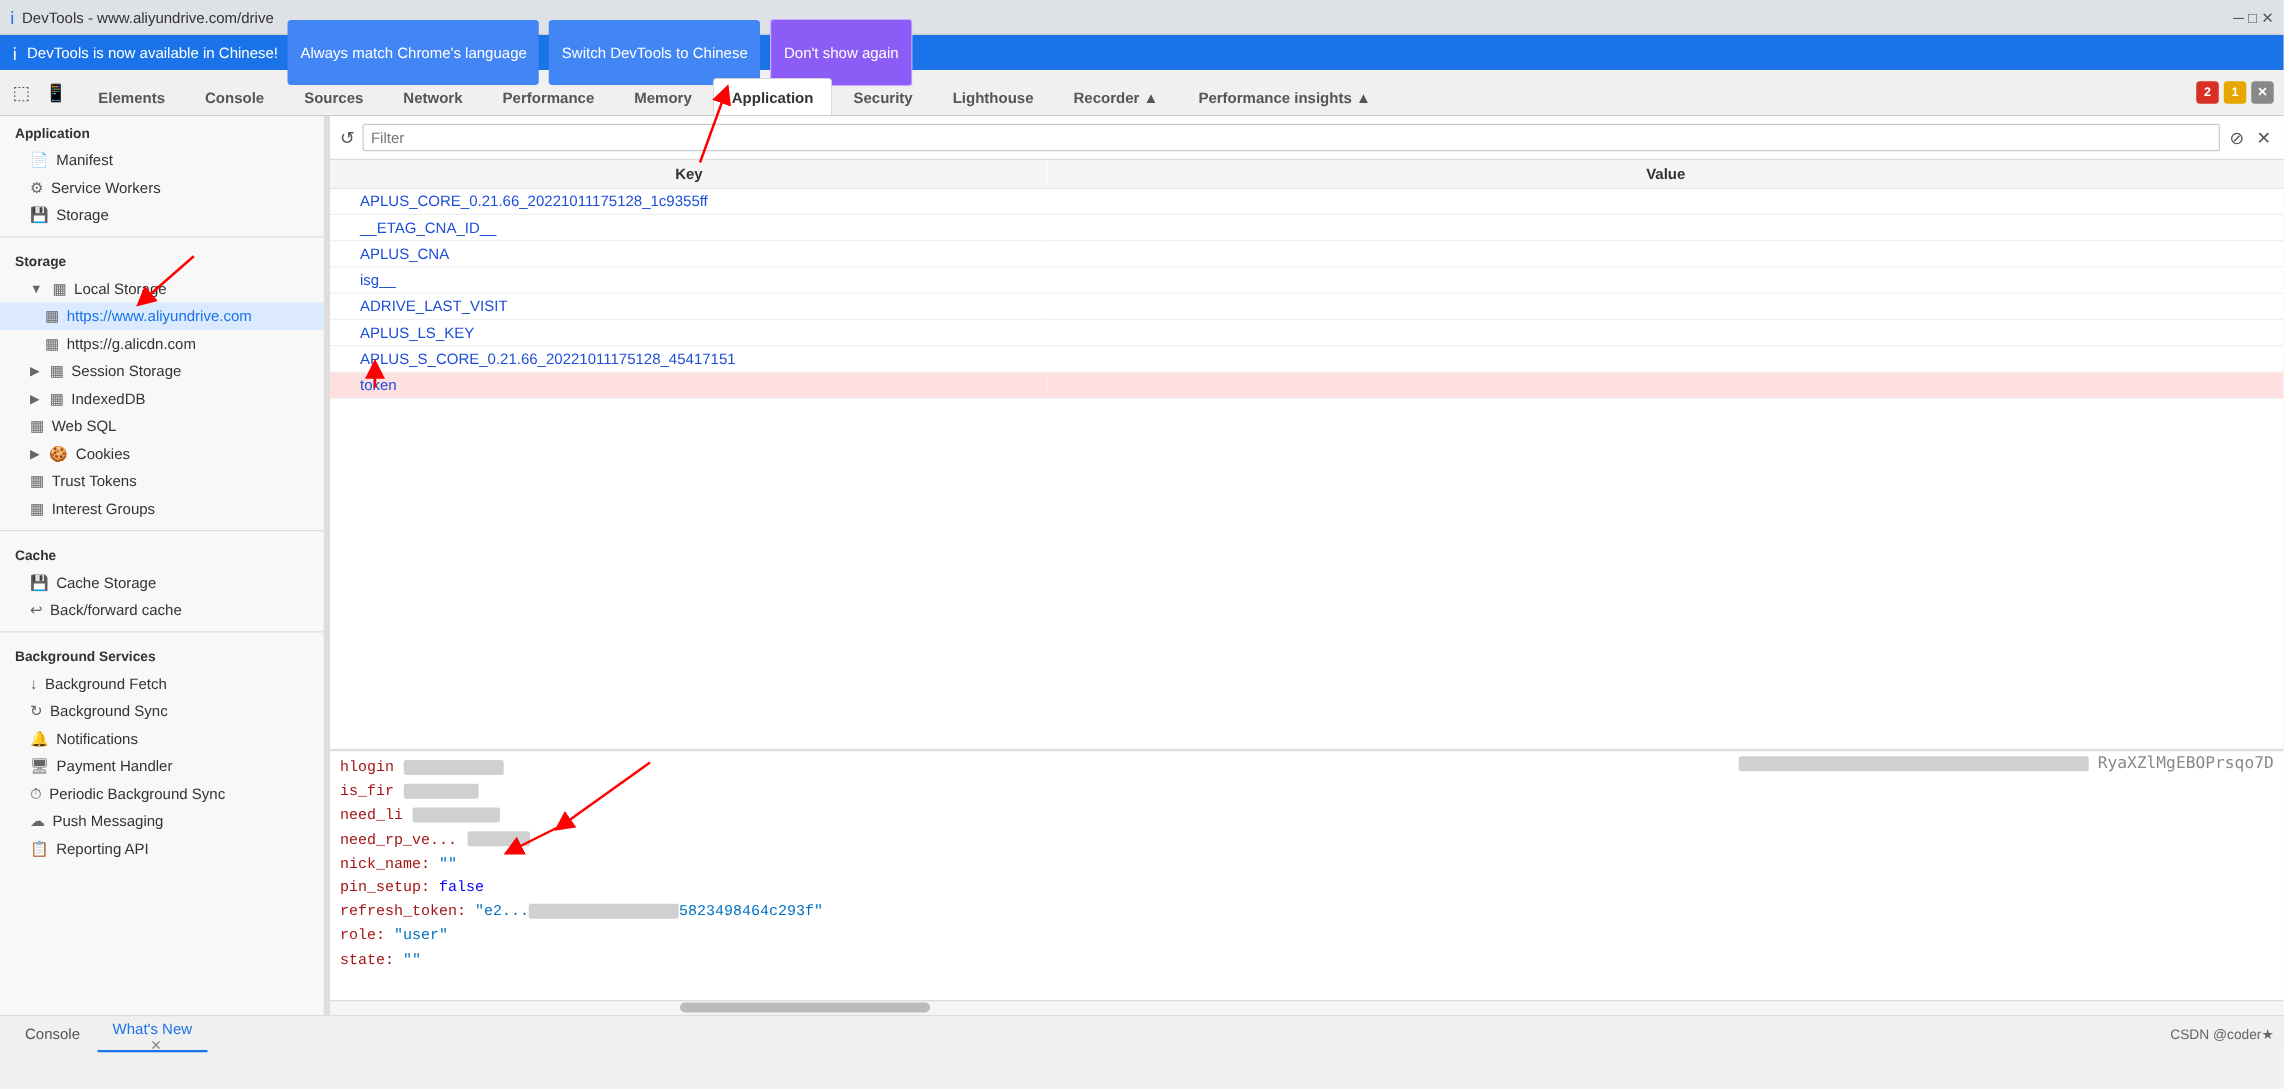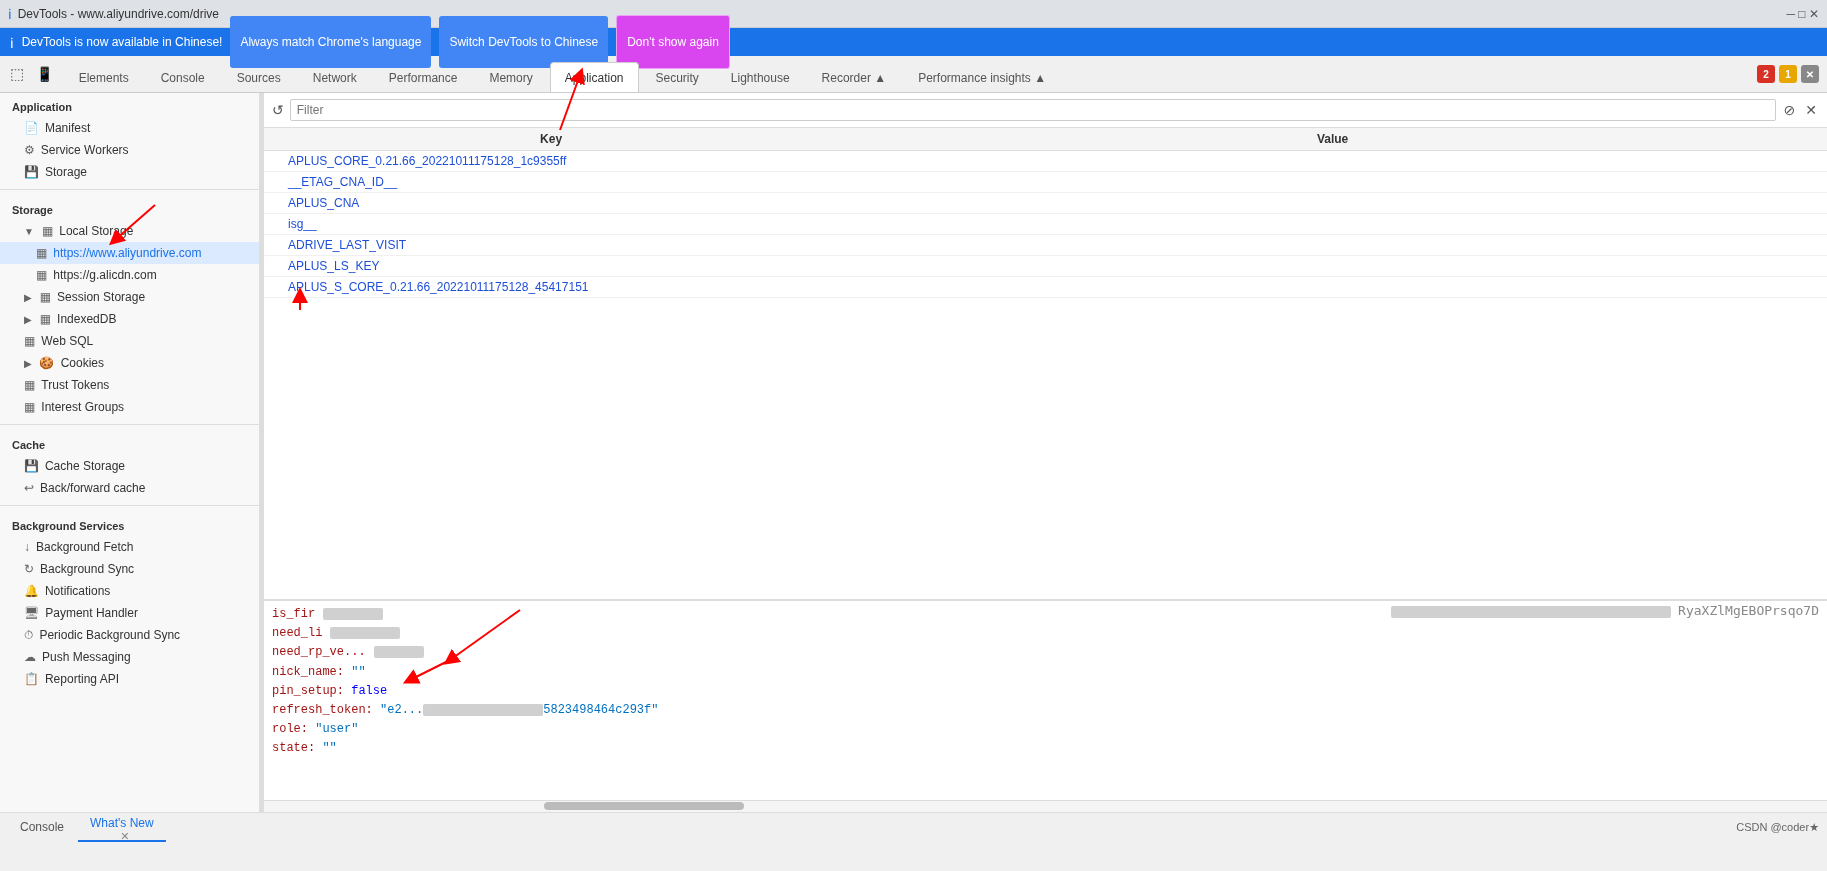--- a/index.html
+++ b/index.html
@@ -34,34 +34,35 @@
     .info-btn {
       background: #1557b0;
       color: white;
       border: none;
       padding: 19px 10px;
       border-radius: 3px;
       font-size: 12px;
       cursor: pointer;
     }
     .info-btn.blue { background: #4285f4; }
-    .info-btn.dark { background: #d946ef; border: 1px solid rgba(255,255,255,0.5); }
+    .info-btn.dark { background: #8b5cf6; border: 1px solid rgba(255,255,255,0.5); }
     .tab {
       padding: 6px 14px;
       font-size: 12px;
       color: #555;
       cursor: pointer;
       border: 1px solid transparent;
       border-bottom: none;
       border-radius: 4px 4px 0 0;
       margin-right: 2px;
       background: transparent;
       height: 30px;
       display: flex;
       align-items: center;
+      font-weight: bold;
     }
     .tab.active {
       background: white;
       border-color: #ccc;
       border-bottom-color: white;
       color: #333;
       position: relative;
       z-index: 1;
     }
     .toolbar-icon-btn {
@@ -472,31 +473,38 @@
               <td style="min-width: 600px;"></td>
             </tr>
             <tr>
               <td>APLUS_LS_KEY</td>
               <td style="min-width: 600px;"></td>
             </tr>
             <tr>
               <td>APLUS_S_CORE_0.21.66_20221011175128_45417151</td>
               <td style="min-width: 600px;"></td>
             </tr>
+            <tr class="highlighted selected">
+              <td>token</td>
+              <td style="min-width: 600px;"></td>
+            </tr>
           </tbody>
       </table>
     </div>
 
     <div class="detail-area" style="position:relative;">
 
       <div style="position:absolute; top:0; right:0; font-family:monospace; font-size:11px; color:#c00; padding:2px 8px; white-space:nowrap;">
         <span class="blurred-img" style="width:280px;"></span>
         <span style="color:#888; font-size:13px;">RyaXZlMgEBOPrsqo7D</span>
       </div>
 
+      <div class="detail-line">
+        <span class="detail-key">hlogin</span><span class="blurred-img" style="width:80px; margin-left:8px;"></span>
+      </div>
       <div class="detail-line">
         <span class="detail-key">is_fir</span><span class="blurred-img" style="width:60px; margin-left:8px;"></span>
       </div>
       <div class="detail-line">
         <span class="detail-key">need_li</span><span class="blurred-img" style="width:70px; margin-left:8px;"></span>
       </div>
       <div class="detail-line">
         <span class="detail-key">need_rp_ve...</span><span class="blurred-img" style="width:50px; margin-left:8px;"></span>
       </div>
       <div class="detail-line">

